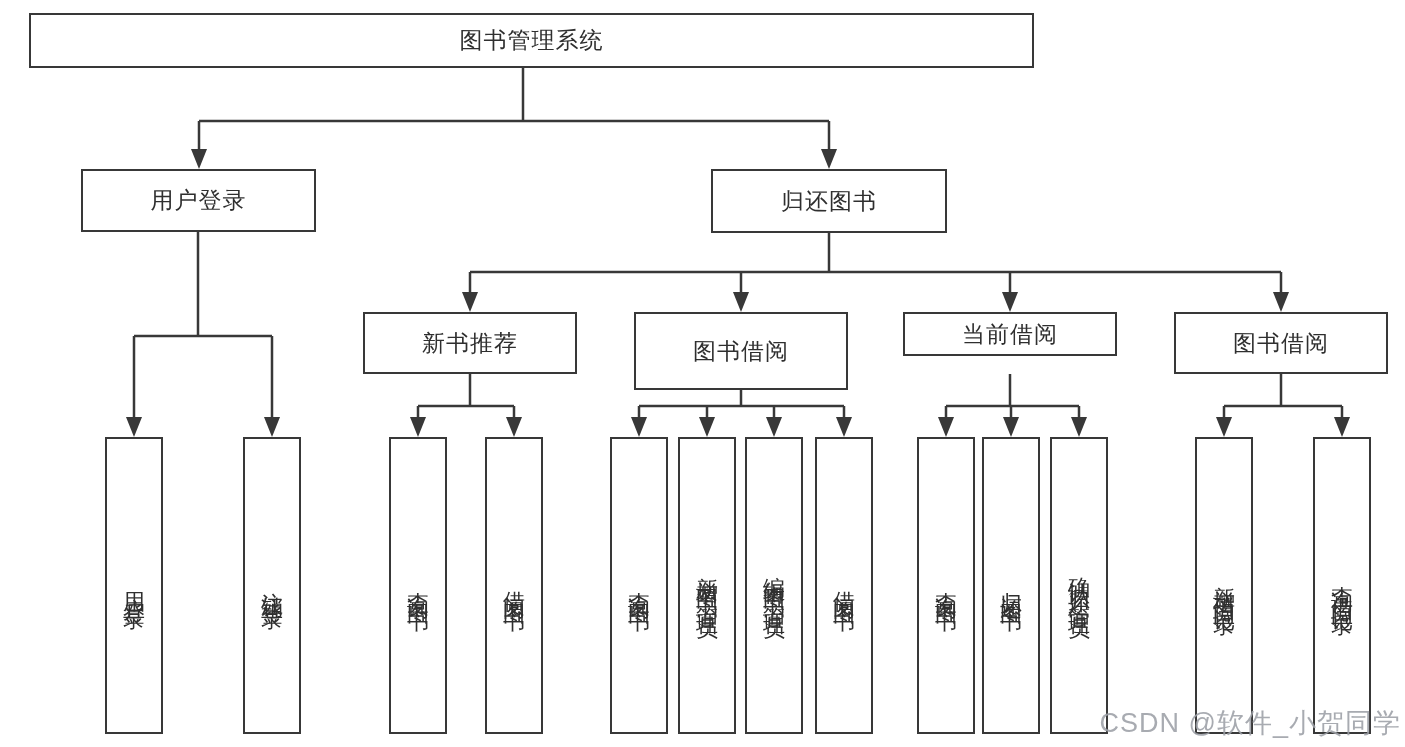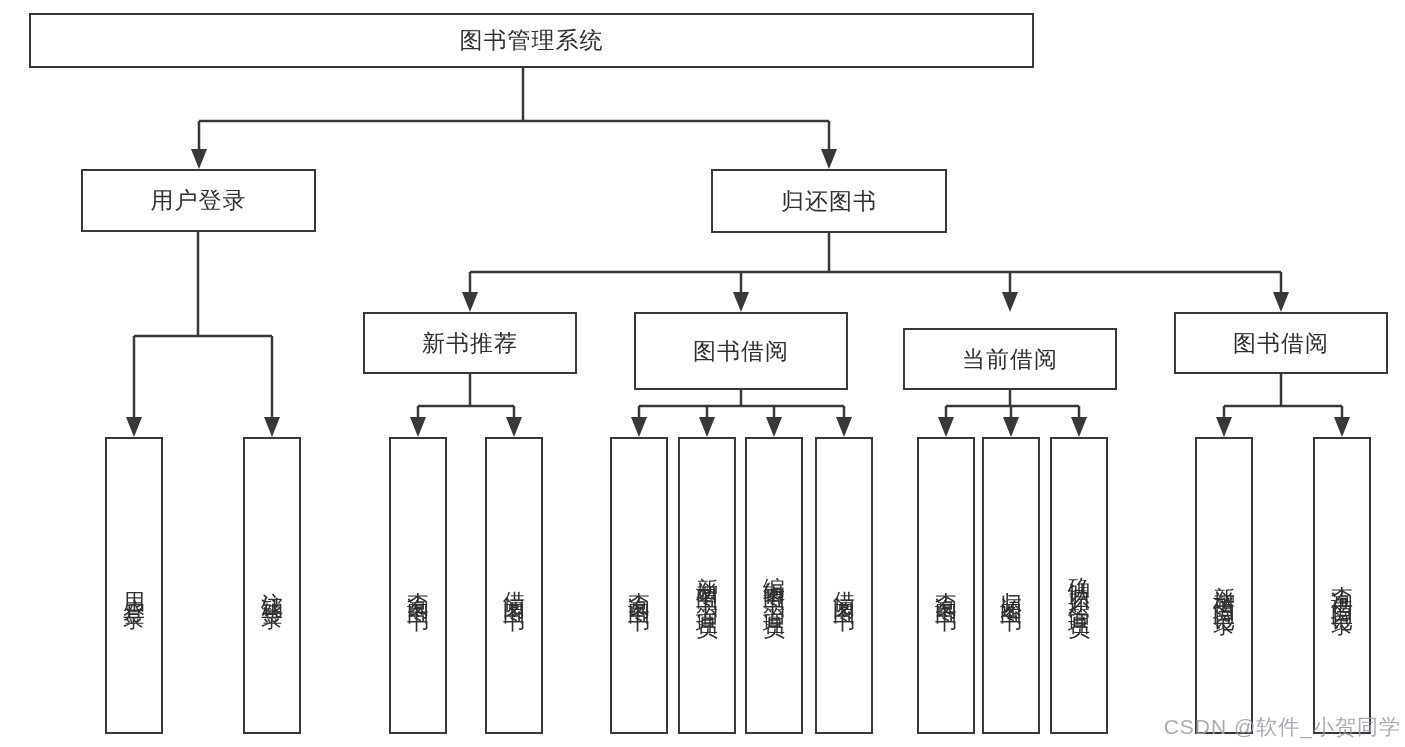--- a/index.html
+++ b/index.html
@@ -32,21 +32,21 @@
     color:#2f2f2f;
     font-size:22px;
     writing-mode:vertical-rl;
     text-orientation:mixed;
     letter-spacing:6px;
     line-height:1;
   }
   #watermark{
     position:absolute;
     right:4px;bottom:6px;
-    font-size:21px;
+    font-size:27px;
     color:rgba(156,159,166,0.88);
     letter-spacing:1px;
     z-index:5;
   }
 </style>
 </head>
 <body>
 
 <div id="stage">
 
@@ -97,21 +97,21 @@
     </g>
   </svg>
 
   <div class="box" style="left:29px;top:13px;width:1005px;height:55px">图书管理系统</div>
 
   <div class="box" style="left:81px;top:169px;width:235px;height:63px">用户登录</div>
   <div class="box" style="left:711px;top:169px;width:236px;height:64px">归还图书</div>
 
   <div class="box" style="left:363px;top:312px;width:214px;height:62px">新书推荐</div>
   <div class="box" style="left:634px;top:312px;width:214px;height:78px">图书借阅</div>
-  <div class="box" style="left:903px;top:328px;width:214px;height:62px">当前借阅</div>
+  <div class="box" style="left:903px;top:312px;width:214px;height:44px">当前借阅</div>
   <div class="box" style="left:1174px;top:312px;width:214px;height:62px">图书借阅</div>
 
   <div class="vbox" style="left:105px">用户登录</div>
   <div class="vbox" style="left:243px">注销登录</div>
 
   <div class="vbox" style="left:389px">查询图书</div>
   <div class="vbox" style="left:485px">借阅图书</div>
 
   <div class="vbox" style="left:610px">查询图书</div>
   <div class="vbox" style="left:678px">新增图书（管理员）</div>

